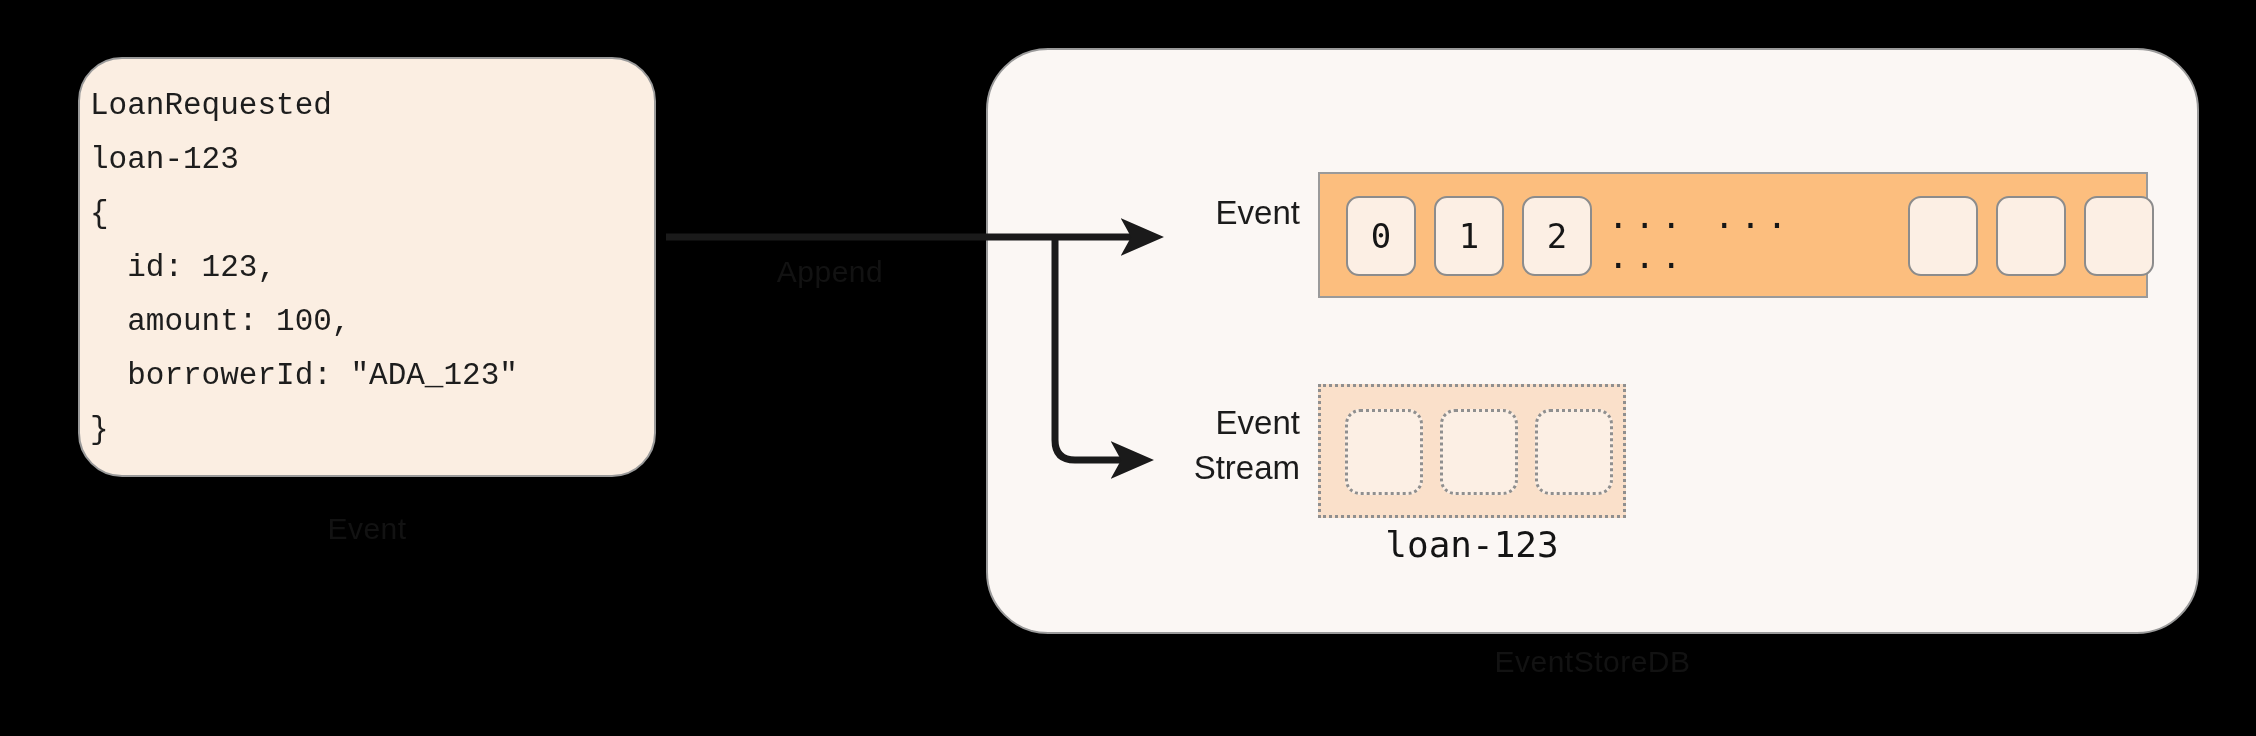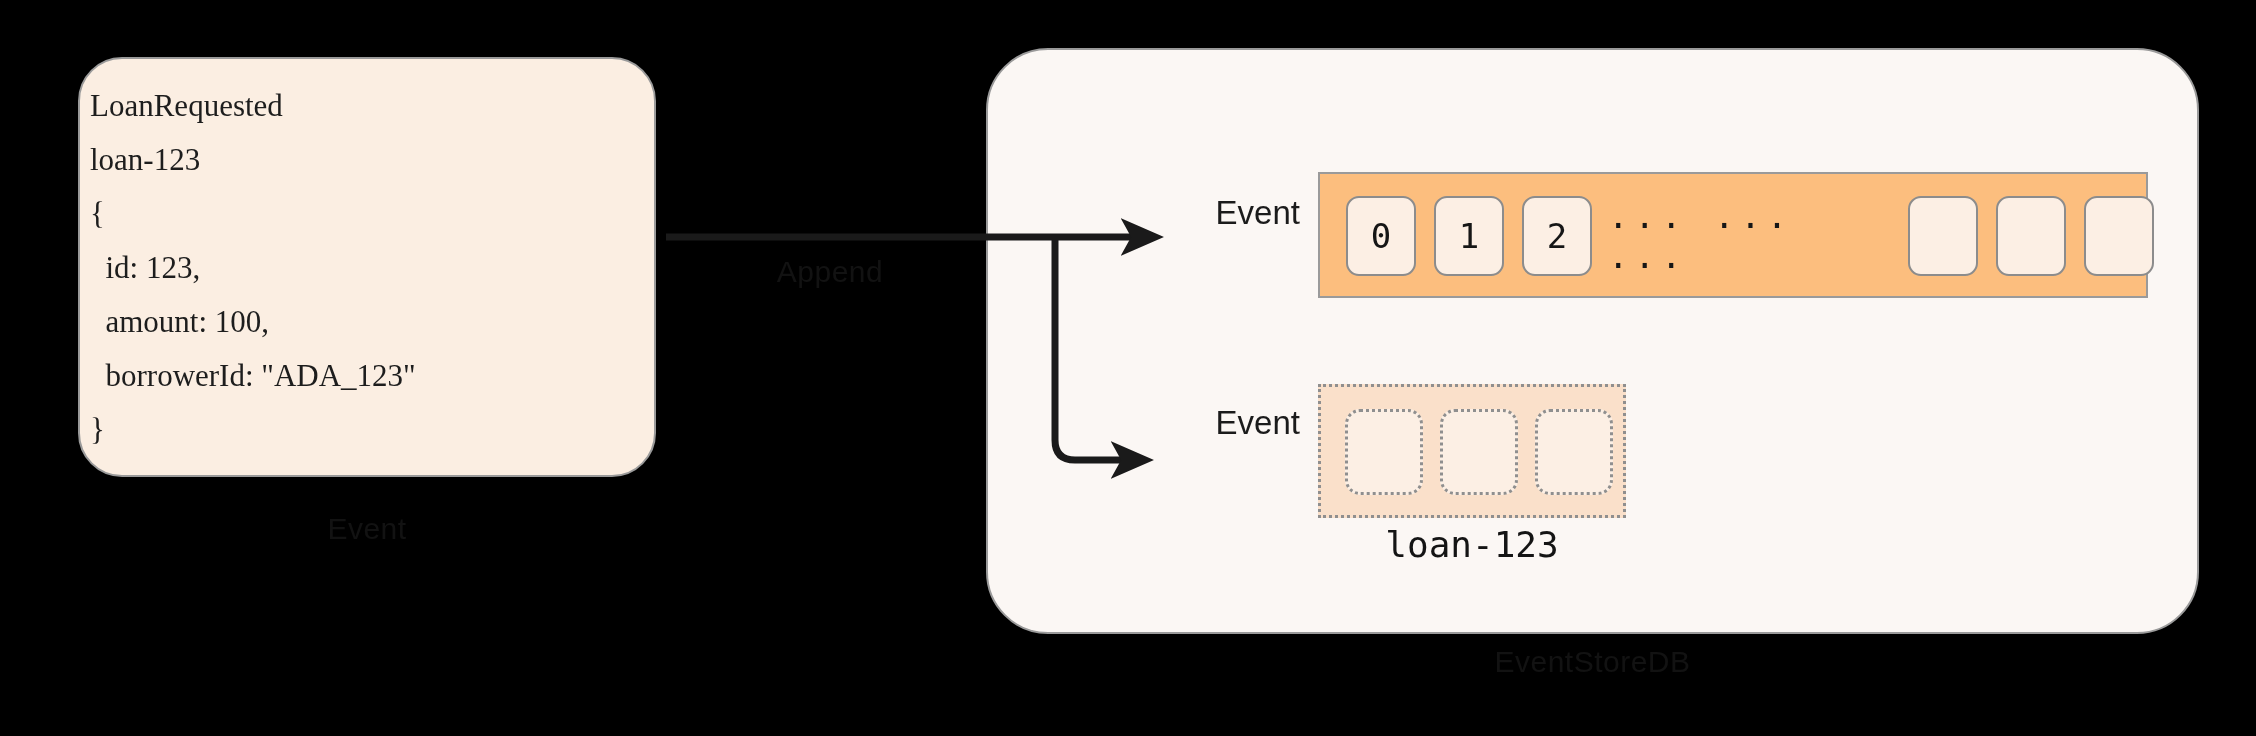--- a/index.html
+++ b/index.html
@@ -27,21 +27,21 @@
     border: 2px solid #9a9a9a;
     border-radius: 44px;
     box-sizing: border-box;
   }
   #event-card-code {
     position: absolute;
     left: 10px;
     top: 20px;
     right: 10px;
     margin: 0;
-    font-family: Liberation Serif, serif;
+    font-family: Liberation Mono, monospace;
     font-size: 31px;
     line-height: 54px;
     color: #1d1d1d;
     white-space: pre;
     letter-spacing: 0px;
   }
   #event-card-caption {
     position: absolute;
     left: 78px;
     top: 512px;
@@ -219,20 +219,21 @@
     <div class="log-cell" id="log-cell-1">1</div>
     <div class="log-cell" id="log-cell-2">2</div>
     <div id="log-ellipsis">... ... ...</div>
     <div class="log-cell" id="log-cell-3"></div>
     <div class="log-cell" id="log-cell-4"></div>
     <div class="log-cell" id="log-cell-5"></div>
   </div>
 
   <div class="row-label" id="event-stream-label">
     <div>Event</div>
+    <div>Stream</div>
   </div>
 
   <div id="event-stream-group">
     <div class="stream-cell" id="stream-cell-0"></div>
     <div class="stream-cell" id="stream-cell-1"></div>
     <div class="stream-cell" id="stream-cell-2"></div>
   </div>
   <div id="stream-caption">loan-123</div>
 
   <svg id="arrow-svg" viewBox="0 0 2256 736">

